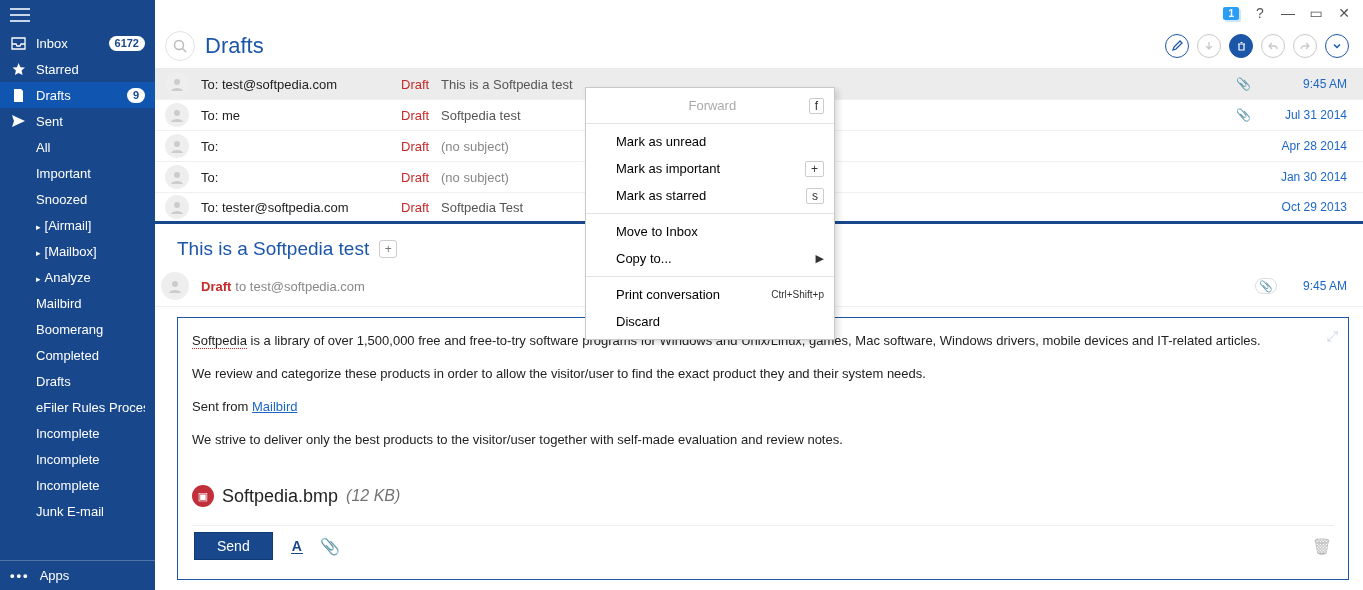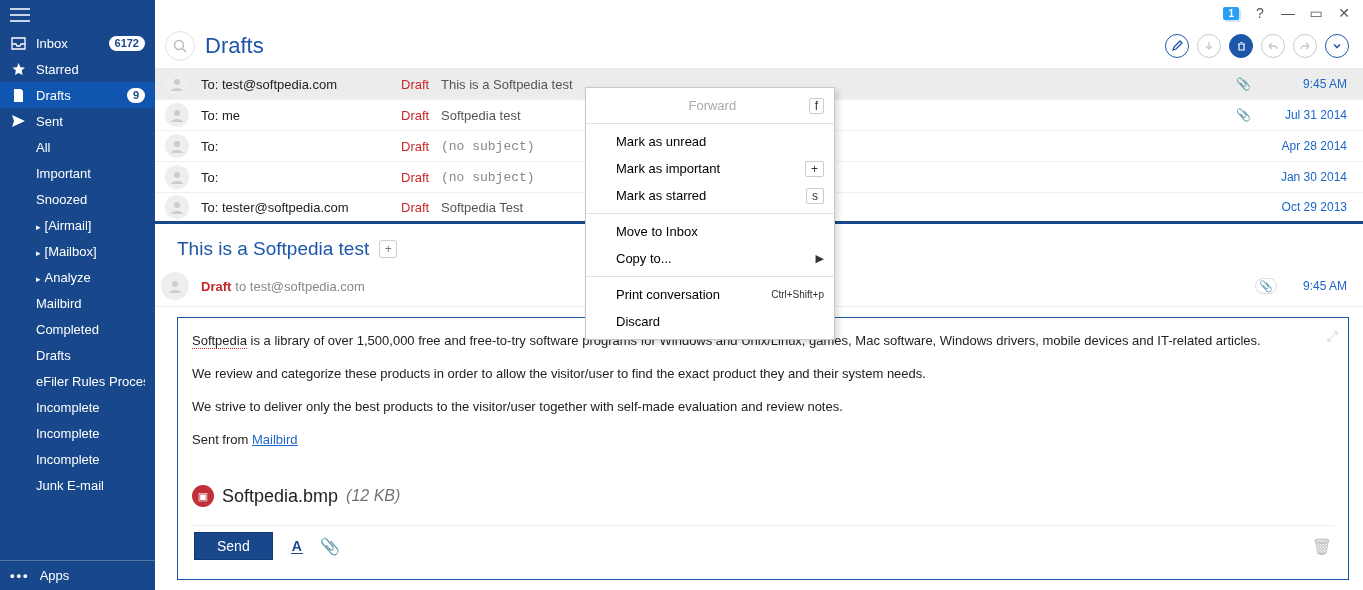--- a/index.html
+++ b/index.html
@@ -40,21 +40,21 @@
 
 
 .msg-list { border-top:1px solid #eaeaea; }
 .msg-row { display:flex; align-items:center; height:31px; padding: 0 16px 0 10px; border-bottom:1px solid #f0f0f0; font-size:13px; position:relative; }
 .msg-row.sel { background:#ececec; }
 .msg-row.last { border-bottom: 3px solid #18488b; }
 .avatar { width:24px; height:24px; border-radius:12px; background:#eee; margin-right:12px; display:flex; align-items:center; justify-content:center; color:#bbb; }
 .to { width:200px; color:#222; }
 .tag { color:#c62929; width:40px; }
 .subj { color:#555; flex:1; }
-.subj.none { color:#888;font-family:Liberation Mono, monospace; }
+.subj.none { color:#888; }
 .date { color:#1c66c7; font-size:12px; width:90px; text-align:right; }
 .clip { color:#8aa4c8; font-size:12px; margin-right:6px; }
 
 
 .preview-title-row { display:flex; align-items:center; gap:10px; padding:14px 14px 4px 22px; }
 .preview-title { color:#1c56a9; font-size:19px; }
 .plus-box { width:18px; height:18px; border:1px solid #ccc; border-radius:3px; display:flex; align-items:center; justify-content:center; color:#777; font-size:12px; }
 
 .preview-meta { display:flex; align-items:center; padding: 8px 16px 6px 6px; border-bottom:1px solid #eee; }
 .pm-avatar { width:28px; height:28px; border-radius:14px; background:#eee; margin-right:12px; display:flex; align-items:center; justify-content:center; color:#bbb; }
@@ -162,20 +162,24 @@
         <div class="nav-item nav-sub">
           <span class="ico"></span>
           <span class="lbl"><span class="tri">▸</span>Analyze</span>
         </div>
         <div class="nav-item nav-sub">
           <span class="ico"></span>
           <span class="lbl">Mailbird</span>
         </div>
         <div class="nav-item nav-sub">
           <span class="ico"></span>
+          <span class="lbl">Boomerang</span>
+        </div>
+        <div class="nav-item nav-sub">
+          <span class="ico"></span>
           <span class="lbl">Completed</span>
         </div>
         <div class="nav-item nav-sub">
           <span class="ico"></span>
           <span class="lbl">Drafts</span>
         </div>
         <div class="nav-item nav-sub">
           <span class="ico"></span>
           <span class="lbl">eFiler Rules Process</span>
         </div>
@@ -335,22 +339,22 @@
       <span class="pm-to">to test@softpedia.com</span>
       <span class="pm-clip">📎</span>
       <span class="pm-time">9:45 AM</span>
     </div>
 
     <div class="mail-body-wrap">
       <div class="mail-body-box">
         <span class="expand-ic">⤢</span>
         <p><span class="softpedia-u">Softpedia</span><span> is a library of over 1,500,000 free and free-to-try software programs for Windows and Unix/Linux, games, Mac software, Windows drivers, mobile devices and IT-related articles.</span></p>
         <p>We review and categorize these products in order to allow the visitor/user to find the exact product they and their system needs.</p>
+        <p><span>Sent from </span><a href="#">Mailbird</a></p>
         <p>We strive to deliver only the best products to the visitor/user together with self-made evaluation and review notes.</p>
-        <p><span>Sent from </span><a href="#">Mailbird</a></p>
 
         <div class="attach-row">
           <span class="attach-ic">▣</span>
           <span class="attach-name">Softpedia.bmp</span>
           <span class="attach-size">(12 KB)</span>
         </div>
 
         <div class="send-row">
           <button class="send-btn">Send</button>
           <span class="fmt">A</span>

